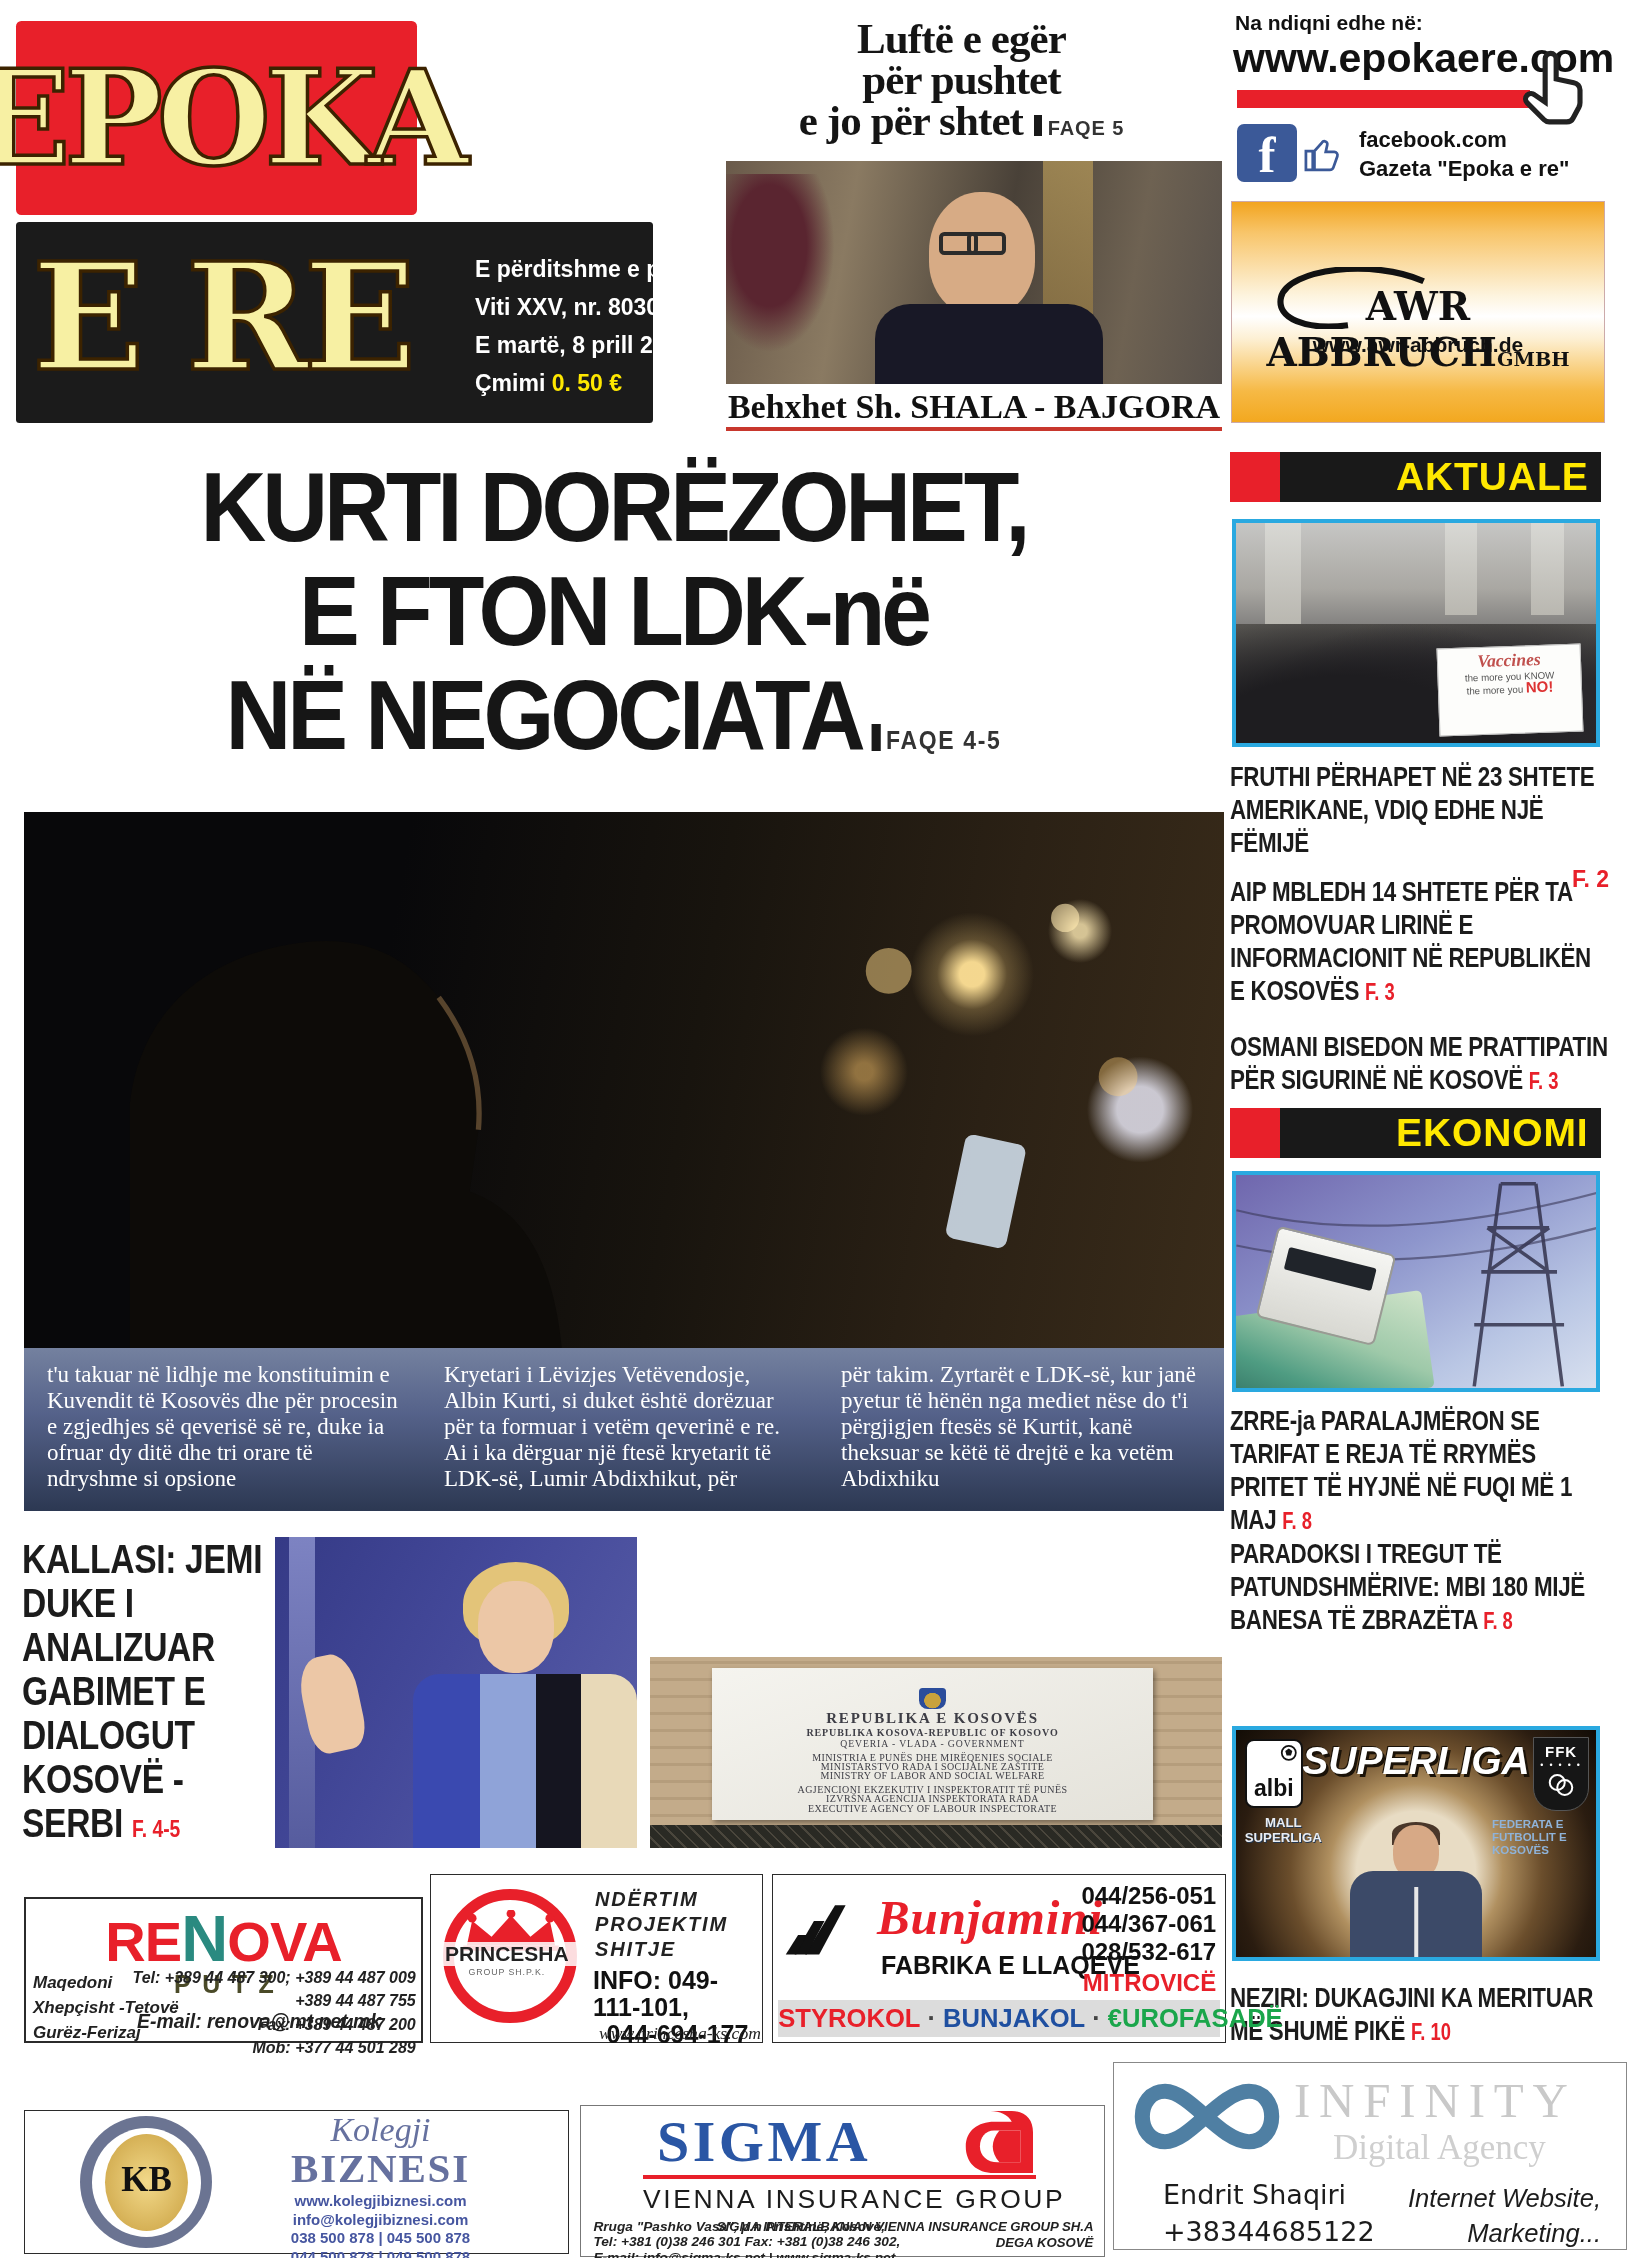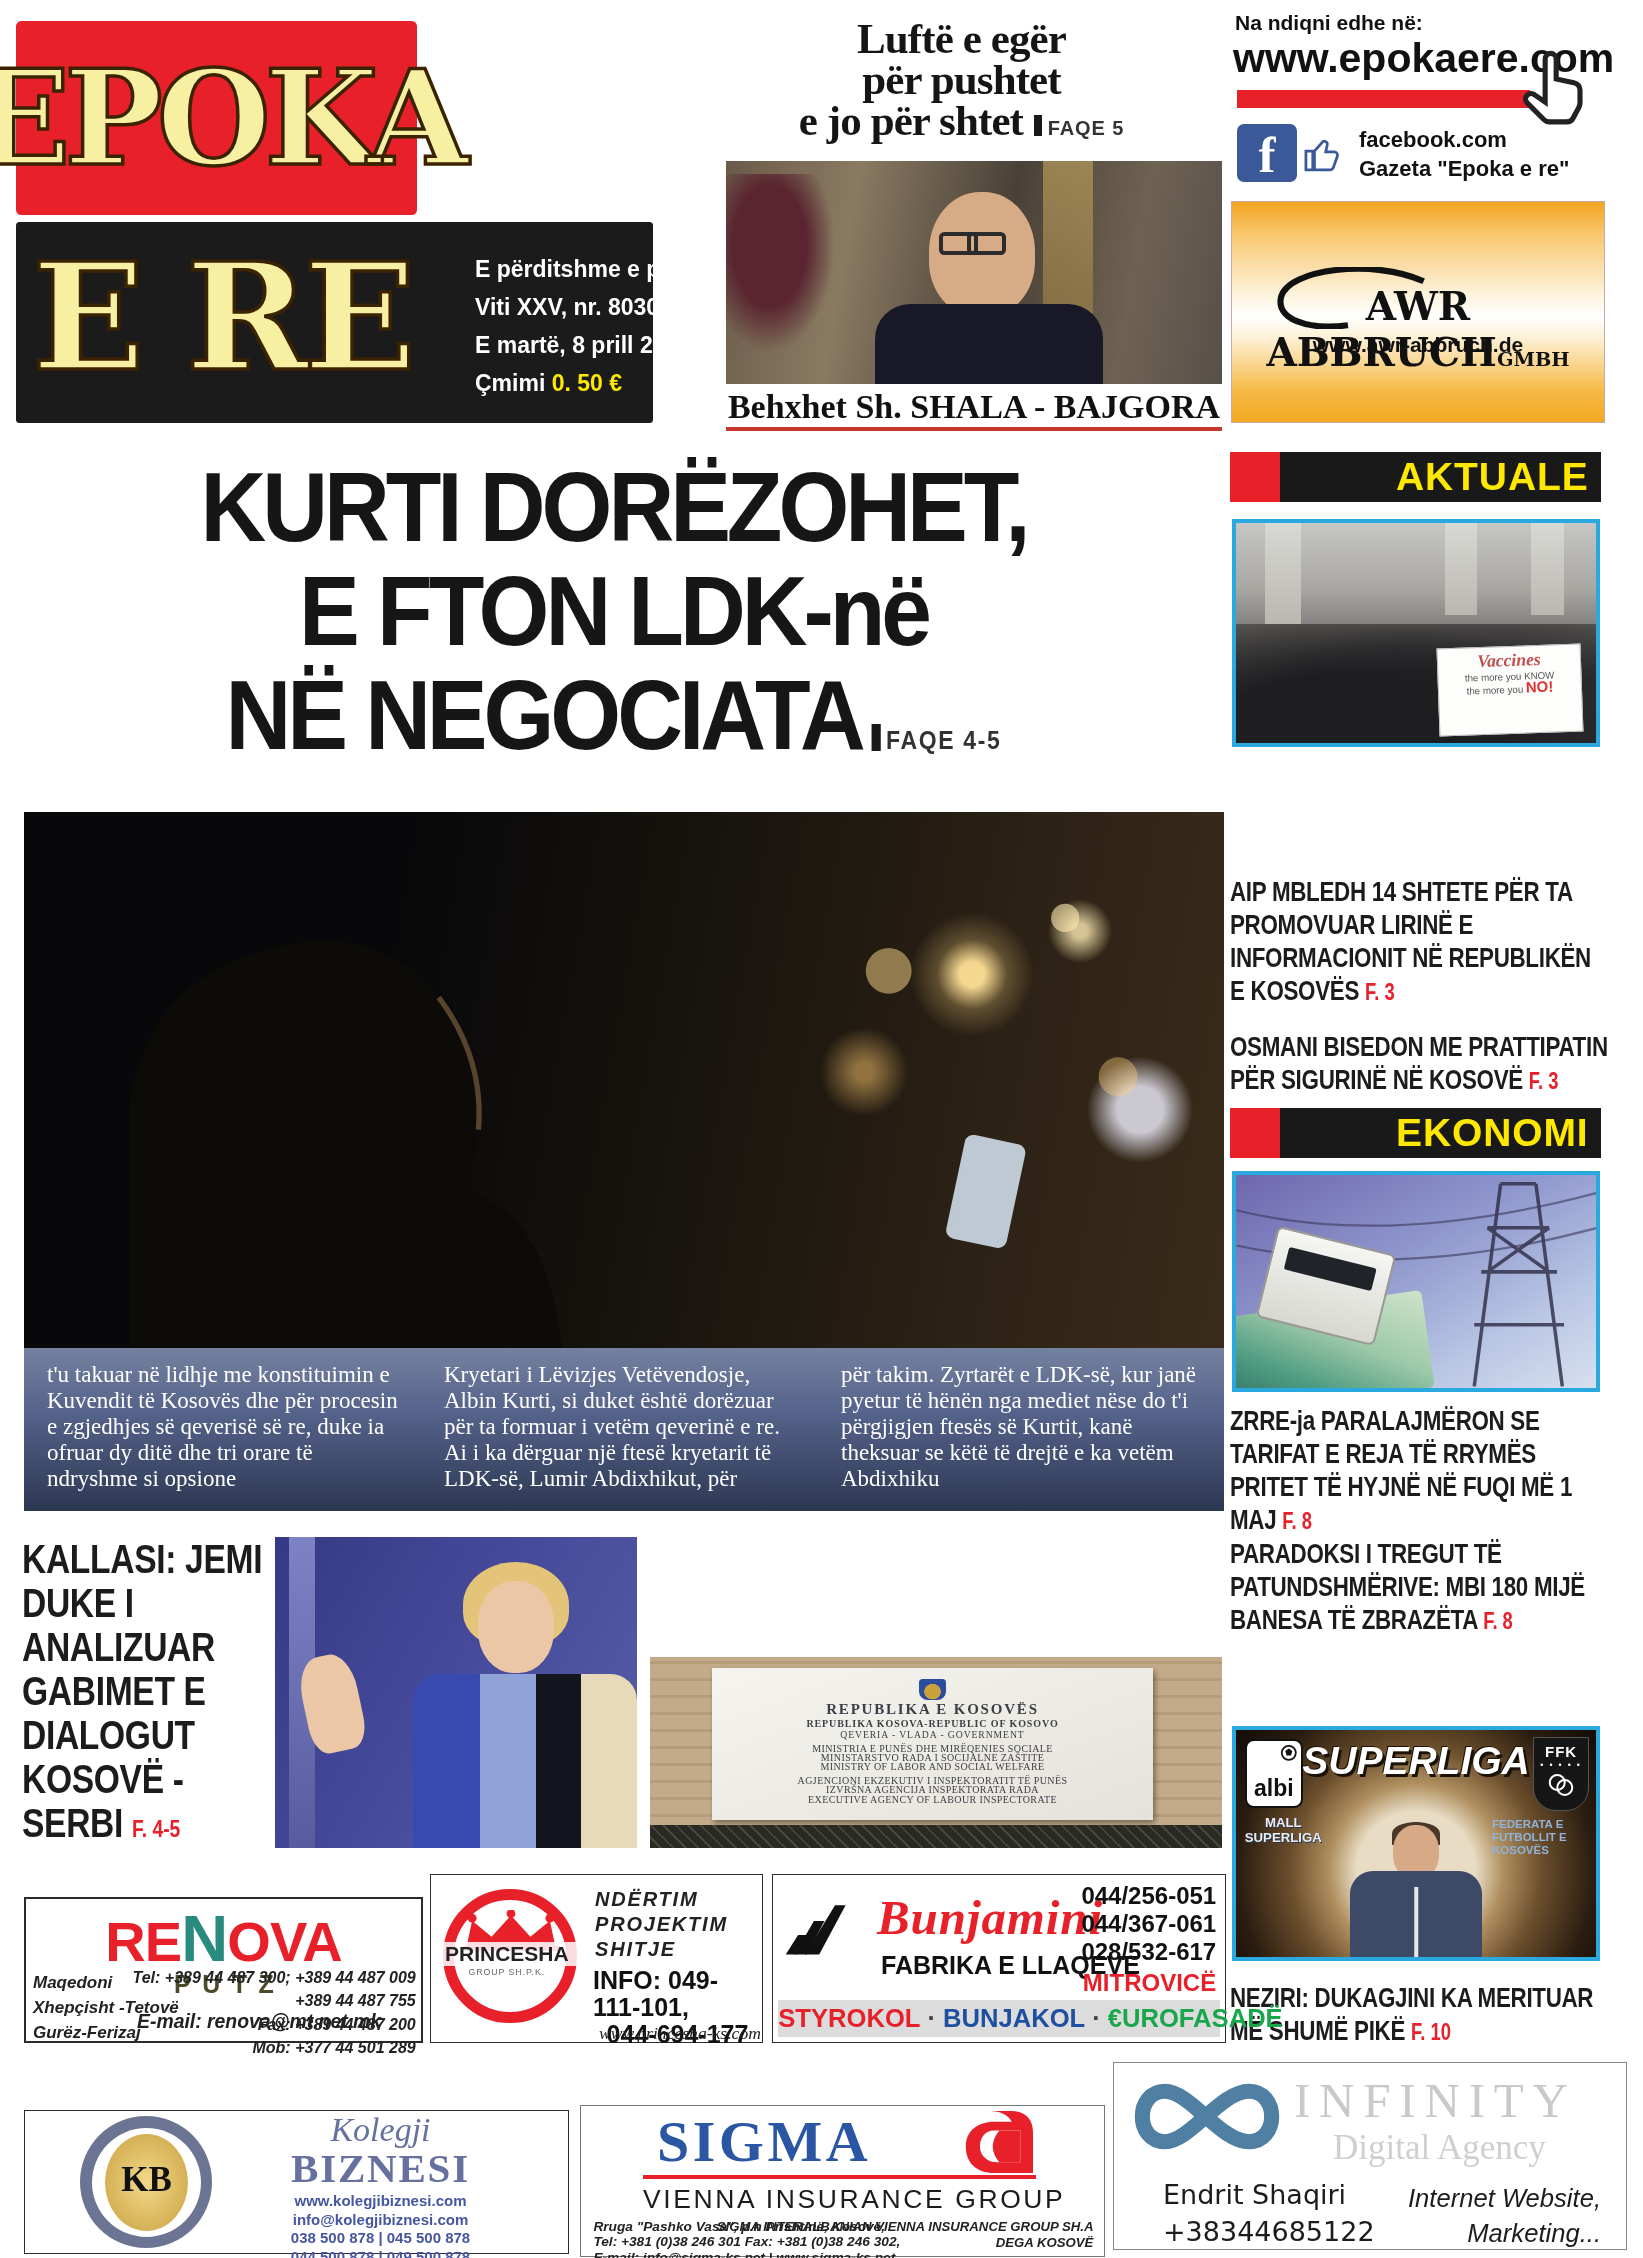--- a/index.html
+++ b/index.html
@@ -83,21 +83,21 @@
   .ffk-sub { position:absolute; right:7px; top:88px; width:97px; font-weight:700; font-size:11.5px; line-height:13.2px; color:#8fb3d9; text-align:left; }
   .player { position:absolute; left:50%; bottom:0; transform:translateX(-50%); width:132px; height:132px; }
   .player .head { position:absolute; left:50%; top:0; transform:translateX(-50%); width:46px; height:55px; background:#d7a986; border-radius:46%; }
   .player .hair { position:absolute; left:50%; top:-3.5px; transform:translateX(-50%); width:48px; height:23px; background:#4a372a; border-radius:50% 50% 0 0; }
   .player .body { position:absolute; left:50%; top:46px; transform:translateX(-50%); width:132px; height:88px; background:#3c4a68; border-radius:23px 23px 0 0; }
   .player .zip { position:absolute; left:50%; top:62px; transform:translateX(-50%); width:3.5px; height:71px; background:#e8e8e8; }
 
   .kallas-photo { left:275px; top:1537px; width:362px; height:311px; background:linear-gradient(120deg,#353a86 0%,#44499a 45%,#5a5fa8 100%); }
   .plaque-photo { left:650px; top:1657px; width:572px; height:191px;
       background:repeating-linear-gradient(0deg,#c3ab8a 0 14px,#b59d7c 14px 17px), linear-gradient(#c3ab8a,#b59d7c); }
-  .plaque { position:absolute; left:62px; top:10.6px; width:441px; height:152px; background:linear-gradient(160deg,#f5f4ef,#e4e2da); box-shadow:1.8px 2.6px 5.3px rgba(0,0,0,.4); text-align:center; font-family:"Liberation Serif",serif; color:#3e3e46; padding-top:11px; }
+  .plaque { position:absolute; left:62px; top:10.6px; width:441px; height:152px; background:linear-gradient(160deg,#f5f4ef,#e4e2da); box-shadow:1.8px 2.6px 5.3px rgba(0,0,0,.4); text-align:center; font-family:"Liberation Serif",serif; color:#3e3e46; padding-top:20px; }
   .plq0 { font-size:15px; letter-spacing:1.8px; font-weight:700; margin-top:1.8px; }
   .plq1 { font-size:10px; letter-spacing:0.9px; font-weight:700; }
   .plq2 { font-size:9.7px; letter-spacing:0.9px; margin-bottom:3.5px; }
   .plq3 { font-size:10px; letter-spacing:0.4px; line-height:9.3px; }
   .plqgap { height:4.4px; }
   .emblem { width:26.5px; height:21px; margin:0 auto; background:radial-gradient(ellipse at 50% 60%, #c9a23c 0 42%, #2b4d9b 45% 100%); border-radius:3.5px 3.5px 8.8px 8.8px; position:relative; }
   .grill { position:absolute; left:0; right:0; bottom:0; height:23px; background:repeating-linear-gradient(45deg,#2a2a24 0 7px,#4a463c 7px 8.8px); }
 
   .kallasi-head, .komf-head { font-weight:700; color:#1c1c1c; letter-spacing:-0.4px; }
   .kallasi-head { left:22px; top:1537px; width:251px; font-size:40px; line-height:44px; }
@@ -241,20 +241,24 @@
     <div class="abs" style="left:58%;top:0;width:9%;height:42%;background:linear-gradient(#d8d8d4,#b9b7b0)"></div>
     <div class="abs" style="left:82%;top:0;width:9%;height:42%;background:linear-gradient(#d8d8d4,#b9b7b0)"></div>
     <div class="abs" style="left:0;top:46%;width:100%;height:58%;background:radial-gradient(ellipse at 30% 100%, #1e1d20 0 42%, transparent 75%), radial-gradient(ellipse at 70% 100%, #2a282c 0 48%, transparent 78%), linear-gradient(#55534f,#242327)"></div>
     <div class="sign">
       <div class="v">Vaccines</div>
       <div class="s">the more you KNOW</div>
       <div class="s"><span>the more you</span> <span class="no">NO!</span></div>
     </div>
   </div>
 
+  <div class="abs sideitem" style="left:1230px;top:760px">
+    <div class="inner"><span>FRUTHI PËRHAPET NË 23 SHTETE AMERIKANE, VDIQ EDHE NJË FËMIJË</span></div>
+    <div style="text-align:right;margin-top:1.8px"><span class="pref">F. 2</span></div>
+  </div>
 
   <div class="abs sideitem" style="left:1230px;top:875px">
     <div class="inner"><span>AIP MBLEDH 14 SHTETE PËR TA PROMOVUAR LIRINË E INFORMACIONIT NË REPUBLIKËN E KOSOVËS</span> <span class="pref">F. 3</span></div>
   </div>
 
   <div class="abs sideitem" style="left:1230px;top:1030px">
     <div class="inner"><span>OSMANI BISEDON ME PRATTIPATIN PËR SIGURINË NË KOSOVË</span> <span class="pref">F. 3</span></div>
   </div>
 
   <div class="abs secbar" style="left:1230px;top:1108px">

